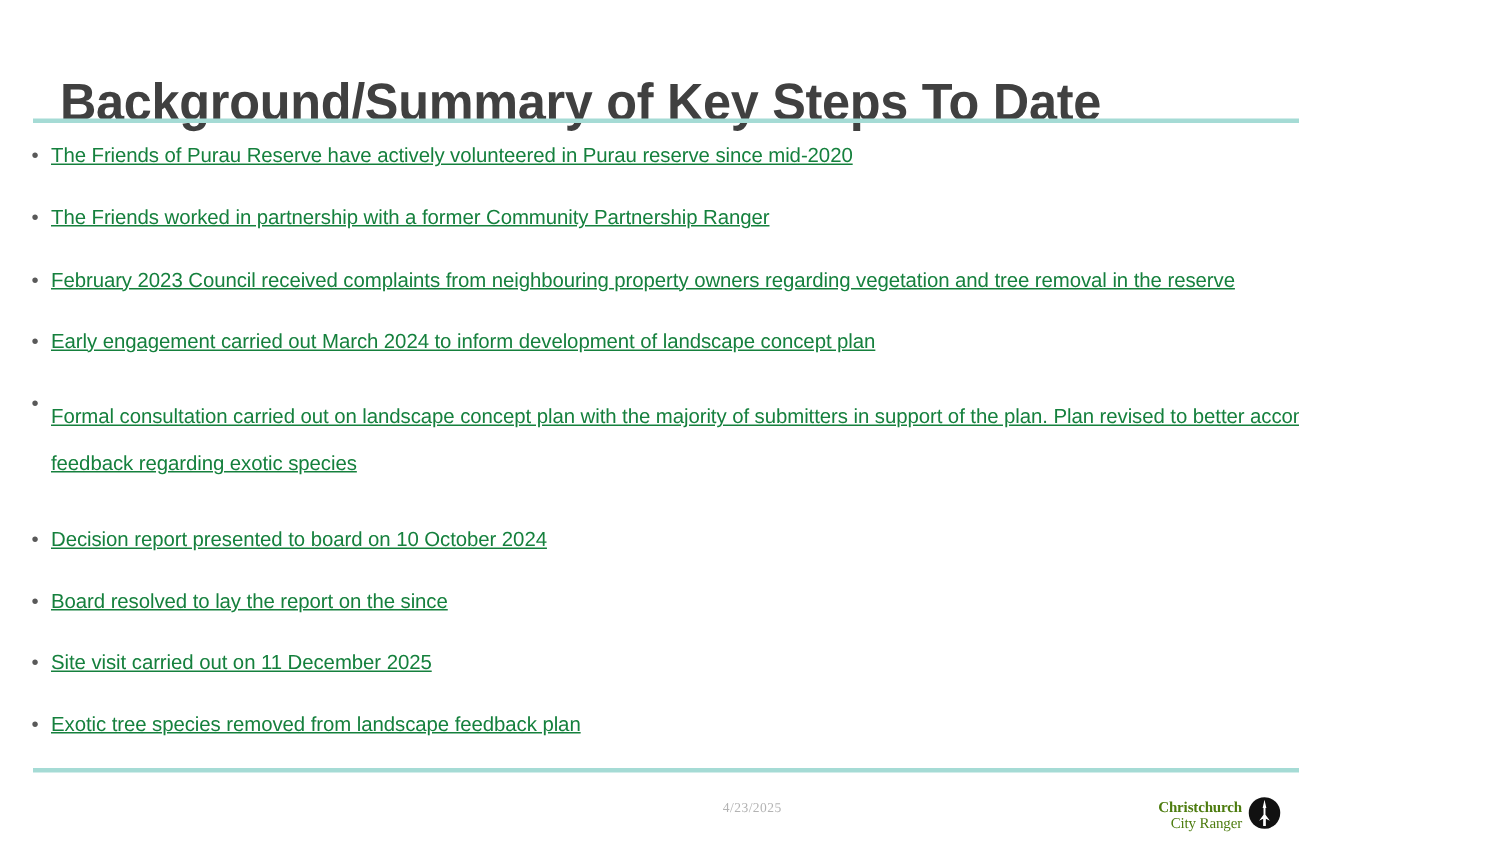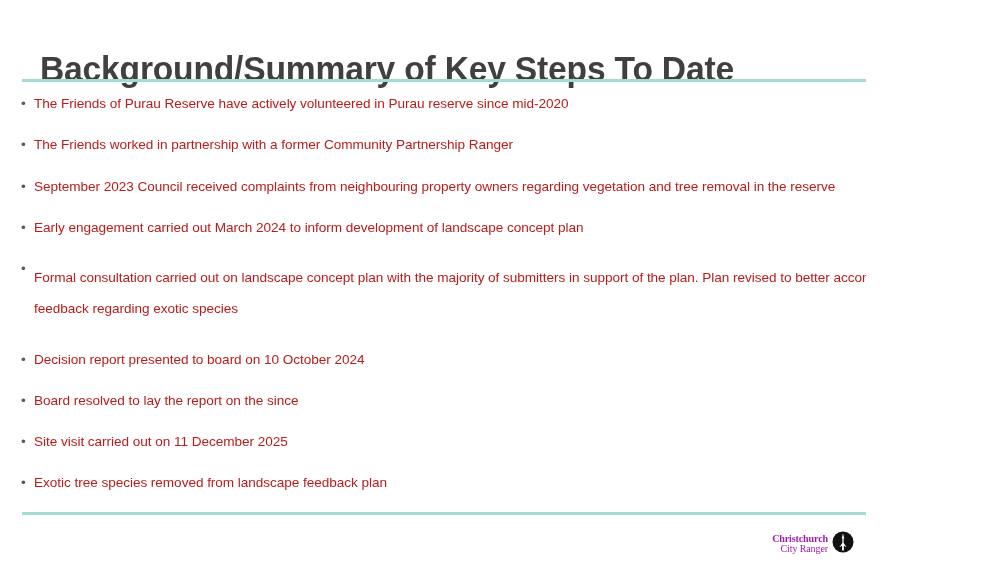--- a/index.html
+++ b/index.html
@@ -60,22 +60,23 @@
   .bullet-marker {
     position: absolute;
     left: 1px;
     top: 0px;
     color: #595959;
     font-size: 13.6px;
     line-height: 1.05;
   }
   .bullet-text {
     display: block;
-    color: #b91c1c;
+    color: #15803d;
     letter-spacing: -0.05px;
+    text-decoration: underline;
   }
   
   .bullet-row.wrap .bullet-text {
     line-height: 2.3;
   }
   .bullet-row.wrap { margin-bottom: 28px; }
 
   
   .footer-date {
     position: absolute;
@@ -92,21 +93,21 @@
     position: absolute;
     right: 12px;
     top: 531px;
     display: flex;
     align-items: center;
     gap: 4px;
   }
   .logo-words {
     text-align: right;
     font-family: "Liberation Serif", serif;
-    color: #a21caf;
+    color: #4d7c0f;
     line-height: 1.05;
   }
   .logo-line1 {
     display: block;
     font-size: 10px;
     font-weight: bold;
     letter-spacing: -0.1px;
   }
   .logo-line2 {
     display: block;
@@ -131,21 +132,21 @@
       <span class="bullet-text">The Friends of Purau Reserve have actively volunteered in Purau reserve since mid-2020</span>
     </div>
 
     <div class="bullet-row">
       <span class="bullet-marker">•</span>
       <span class="bullet-text">The Friends worked in partnership with a former Community Partnership Ranger</span>
     </div>
 
     <div class="bullet-row">
       <span class="bullet-marker">•</span>
-      <span class="bullet-text">September 2023 Council received complaints from neighbouring property owners regarding vegetation and tree removal in the reserve</span>
+      <span class="bullet-text">February 2023 Council received complaints from neighbouring property owners regarding vegetation and tree removal in the reserve</span>
     </div>
 
     <div class="bullet-row">
       <span class="bullet-marker">•</span>
       <span class="bullet-text">Early engagement carried out March 2024 to inform development of landscape concept plan</span>
     </div>
 
     <div class="bullet-row wrap">
       <span class="bullet-marker">•</span>
       <span class="bullet-text">Formal consultation carried out on landscape concept plan with the majority of submitters in support of the plan. Plan revised to better accommodate feedback regarding exotic species</span>
@@ -168,20 +169,21 @@
 
     <div class="bullet-row">
       <span class="bullet-marker">•</span>
       <span class="bullet-text">Exotic tree species removed from landscape feedback plan</span>
     </div>
 
   </div>
 
   <div class="rule rule-bottom"></div>
 
+  <div class="footer-date">4/23/2025</div>
 
   <div class="logo">
     <span class="logo-words">
       <span class="logo-line1">Christchurch</span>
       <span class="logo-line2">City Ranger</span>
     </span>
     <span class="logo-mark">
       <svg width="22" height="22" viewBox="0 0 22 22" aria-hidden="true">
         <circle cx="11" cy="11" r="10.5" fill="#111111"></circle>
         <path d="M11 2.2 L12.25 7.6 L11.65 7.6 L11.65 12.1 L14.6 16.2 L11.9 14.8 L11.9 19.6 L10.1 19.6 L10.1 14.8 L7.4 16.2 L10.35 12.1 L10.35 7.6 L9.75 7.6 Z" fill="#ffffff"></path>

